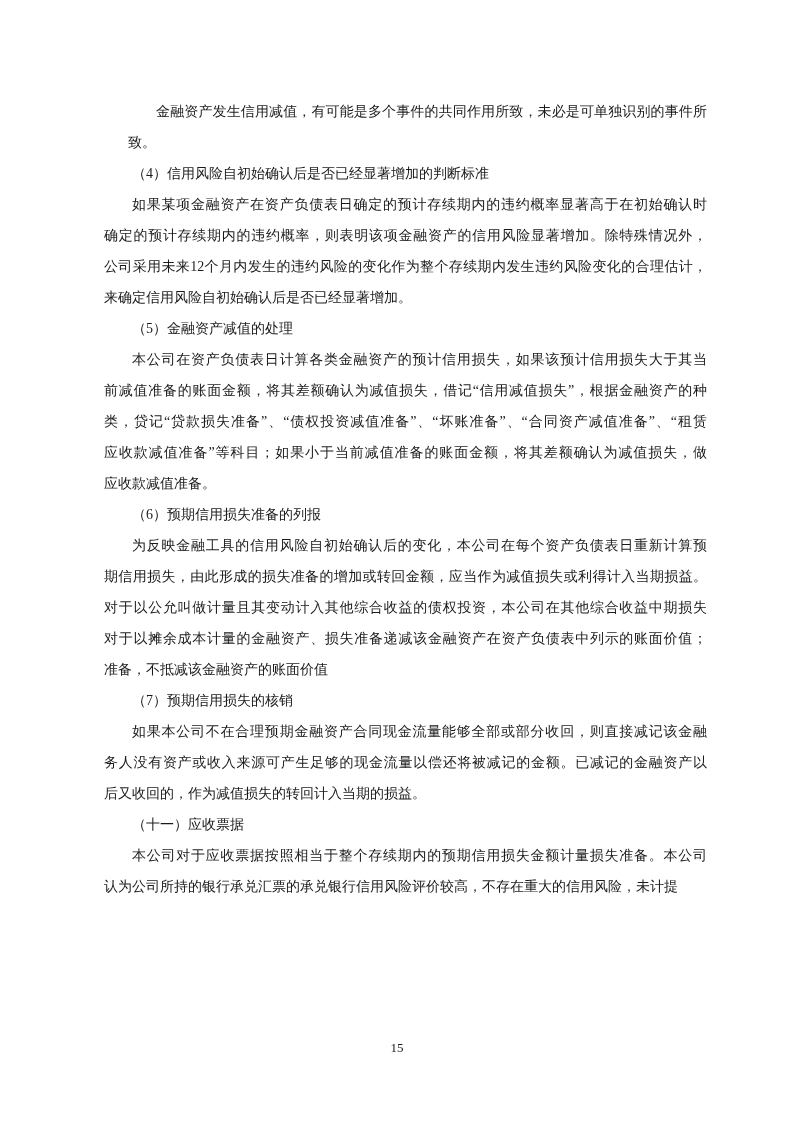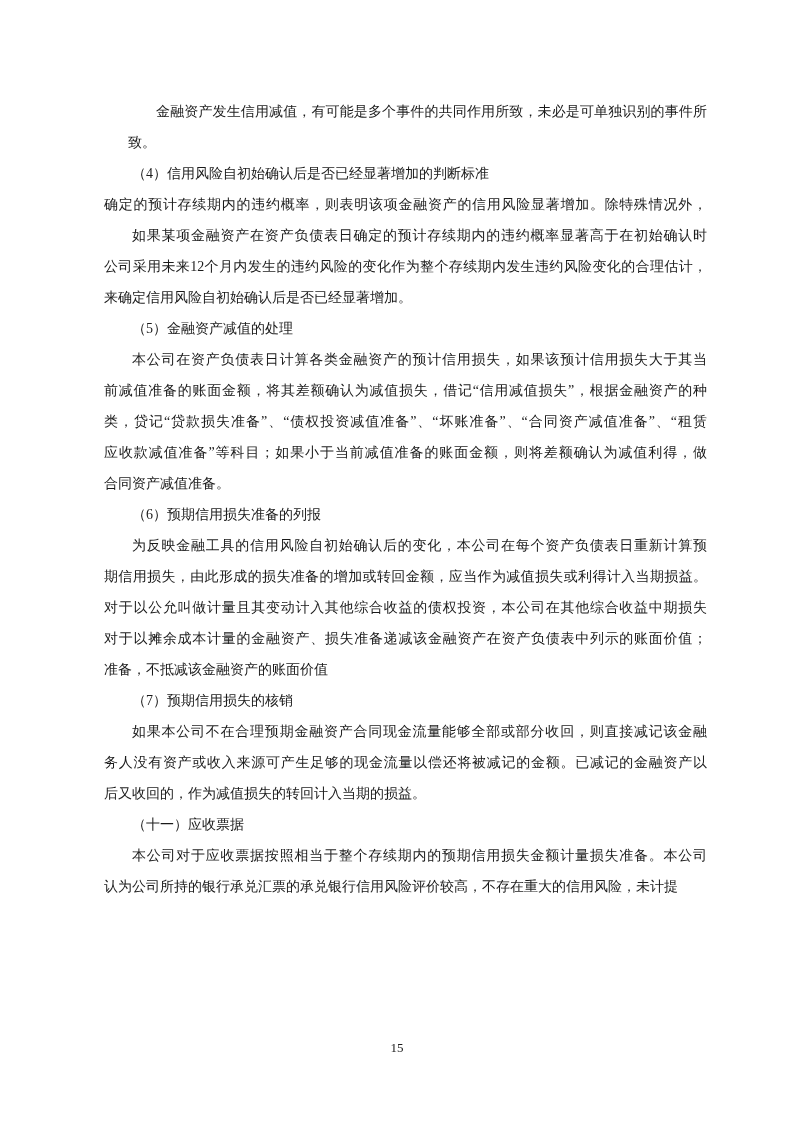--- a/index.html
+++ b/index.html
@@ -60,34 +60,34 @@
 <div class="page">
   <div class="content">
       <div class="para shift">
         <div class="line ind fill">金融资产发生信用减值，有可能是多个事件的共同作用所致，未必是可单独识别的事件所</div>
         <div class="line">致。</div>
       </div>
       <div class="para">
         <div class="line ind">（4）信用风险自初始确认后是否已经显著增加的判断标准</div>
       </div>
       <div class="para">
+        <div class="line ind fill">如果某项金融资产在资产负债表日确定的预计存续期内的违约概率显著高于在初始确认时</div>
         <div class="line fill">确定的预计存续期内的违约概率，则表明该项金融资产的信用风险显著增加。除特殊情况外，</div>
-        <div class="line ind fill">如果某项金融资产在资产负债表日确定的预计存续期内的违约概率显著高于在初始确认时</div>
         <div class="line fill">公司采用未来12个月内发生的违约风险的变化作为整个存续期内发生违约风险变化的合理估计，</div>
         <div class="line">来确定信用风险自初始确认后是否已经显著增加。</div>
       </div>
       <div class="para">
         <div class="line ind">（5）金融资产减值的处理</div>
       </div>
       <div class="para">
         <div class="line ind fill">本公司在资产负债表日计算各类金融资产的预计信用损失，如果该预计信用损失大于其当</div>
         <div class="line fill">前减值准备的账面金额，将其差额确认为减值损失，借记“信用减值损失”，根据金融资产的种</div>
         <div class="line fill">类，贷记“贷款损失准备”、“债权投资减值准备”、“坏账准备”、“合同资产减值准备”、“租赁</div>
-        <div class="line fill">应收款减值准备”等科目；如果小于当前减值准备的账面金额，则将差额确认为减值利得，做</div>
-        <div class="line">合同资产减值准备。</div>
+        <div class="line fill">应收款减值准备”等科目；如果小于当前减值准备的账面金额，将其差额确认为减值损失，做</div>
+        <div class="line">应收款减值准备。</div>
       </div>
       <div class="para">
         <div class="line ind">（6）预期信用损失准备的列报</div>
       </div>
       <div class="para">
         <div class="line ind fill">为反映金融工具的信用风险自初始确认后的变化，本公司在每个资产负债表日重新计算预</div>
         <div class="line fill">期信用损失，由此形成的损失准备的增加或转回金额，应当作为减值损失或利得计入当期损益。</div>
         <div class="line fill">对于以公允叫做计量且其变动计入其他综合收益的债权投资，本公司在其他综合收益中期损失</div>
         <div class="line fill">对于以摊余成本计量的金融资产、损失准备递减该金融资产在资产负债表中列示的账面价值；</div>
         <div class="line">准备，不抵减该金融资产的账面价值</div>

